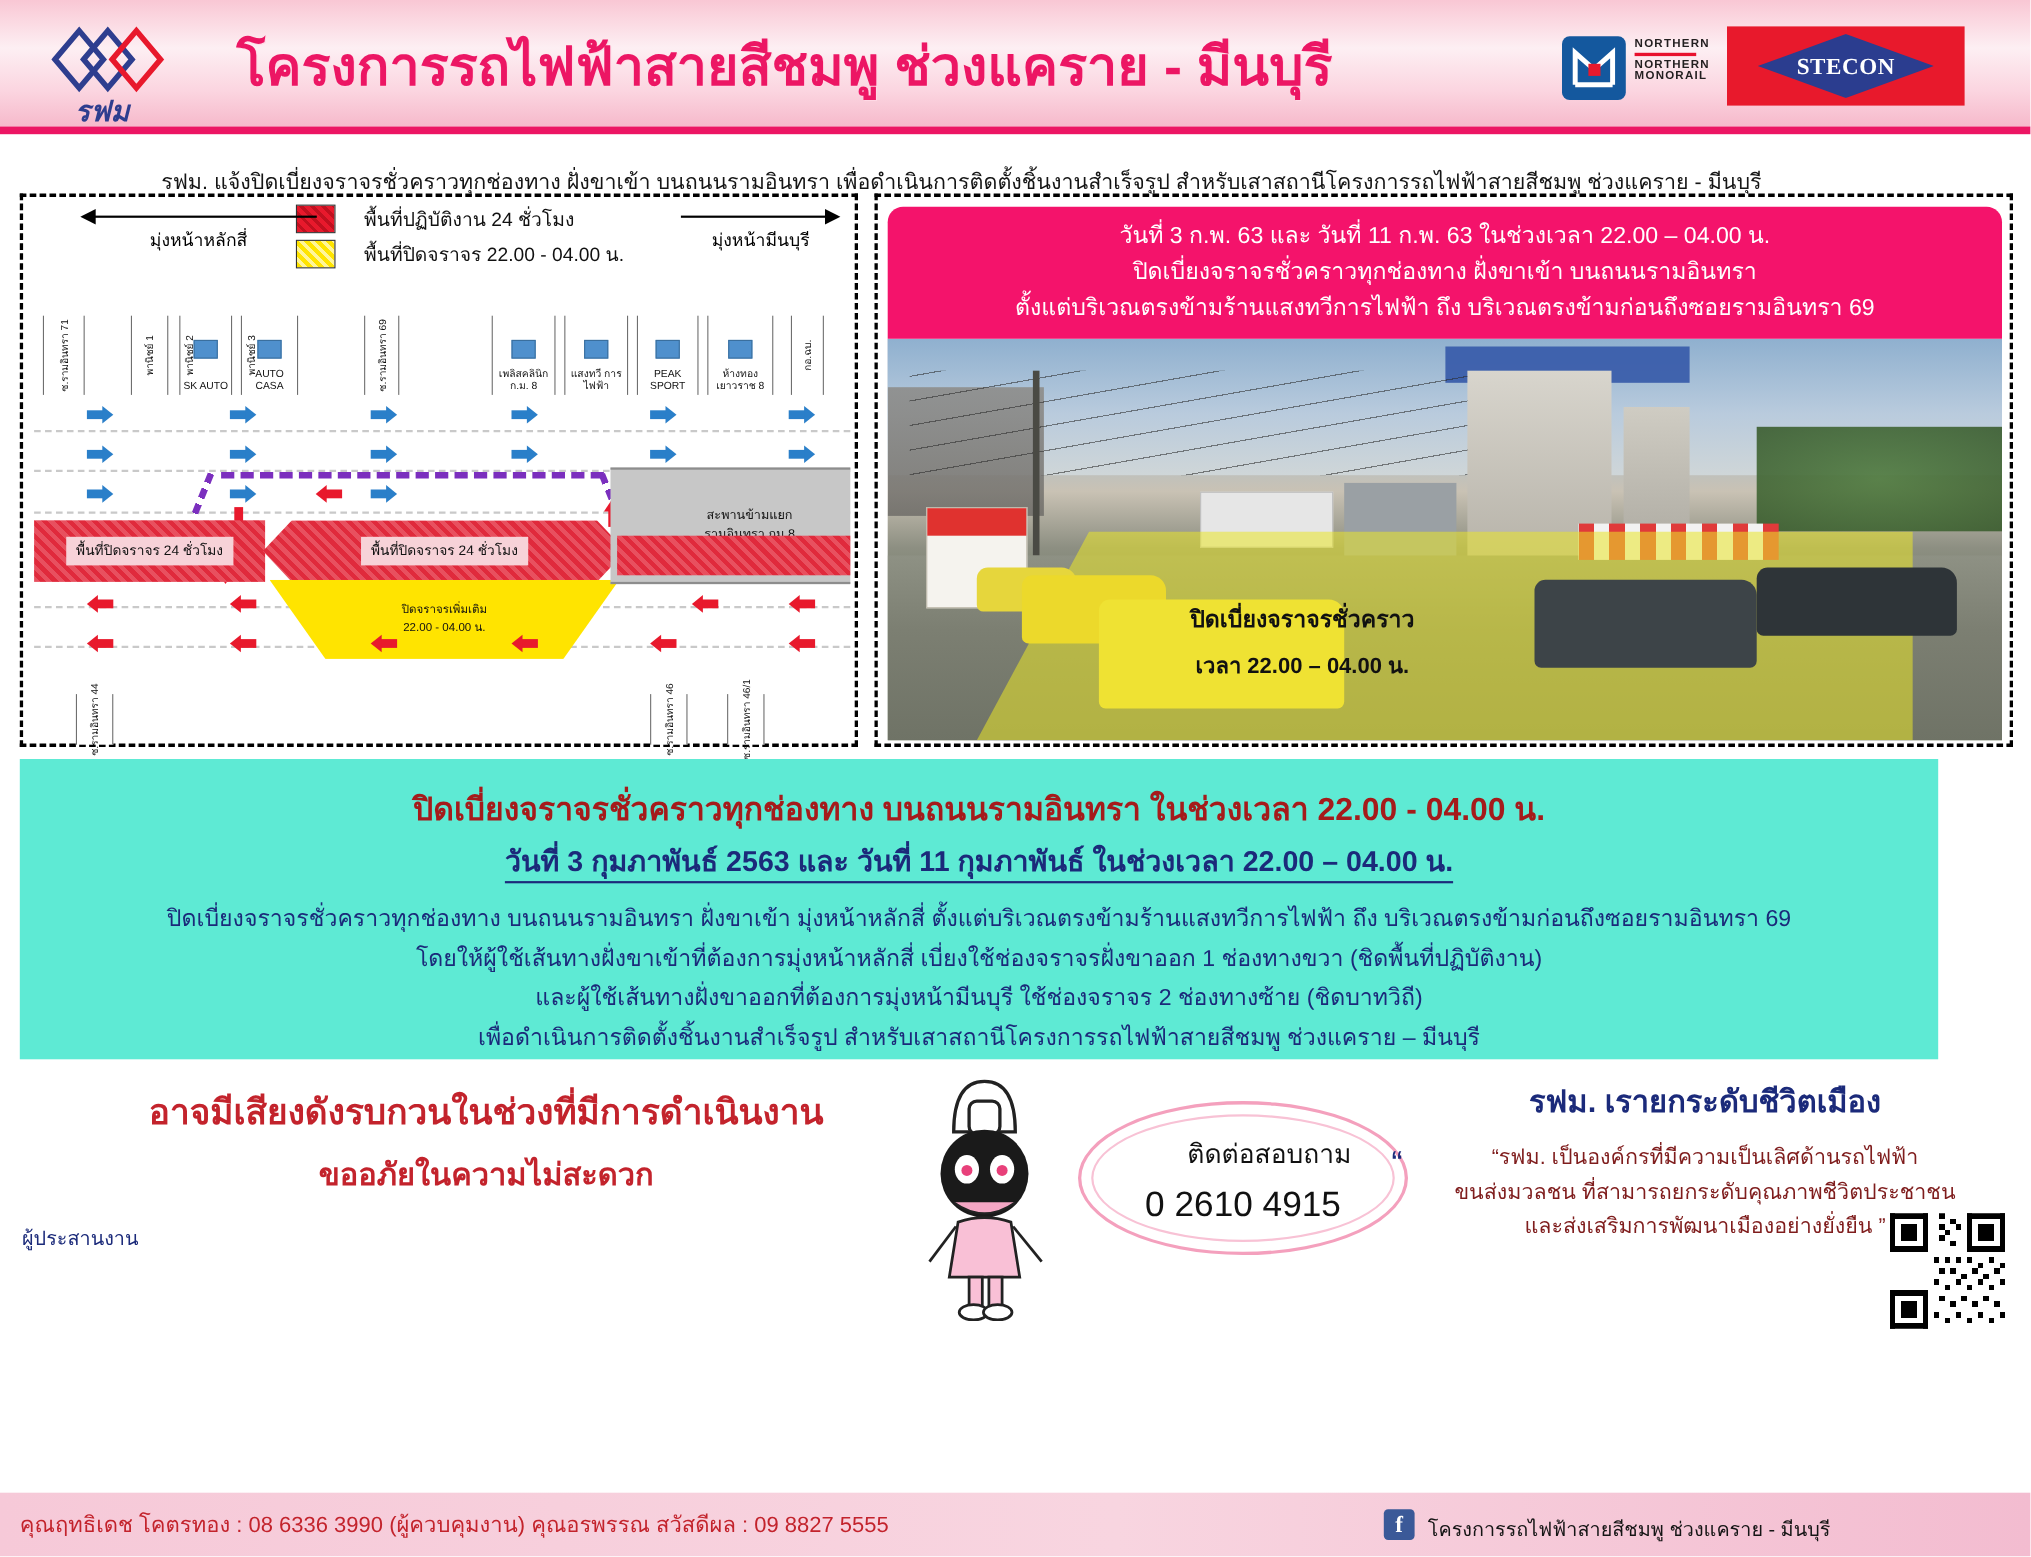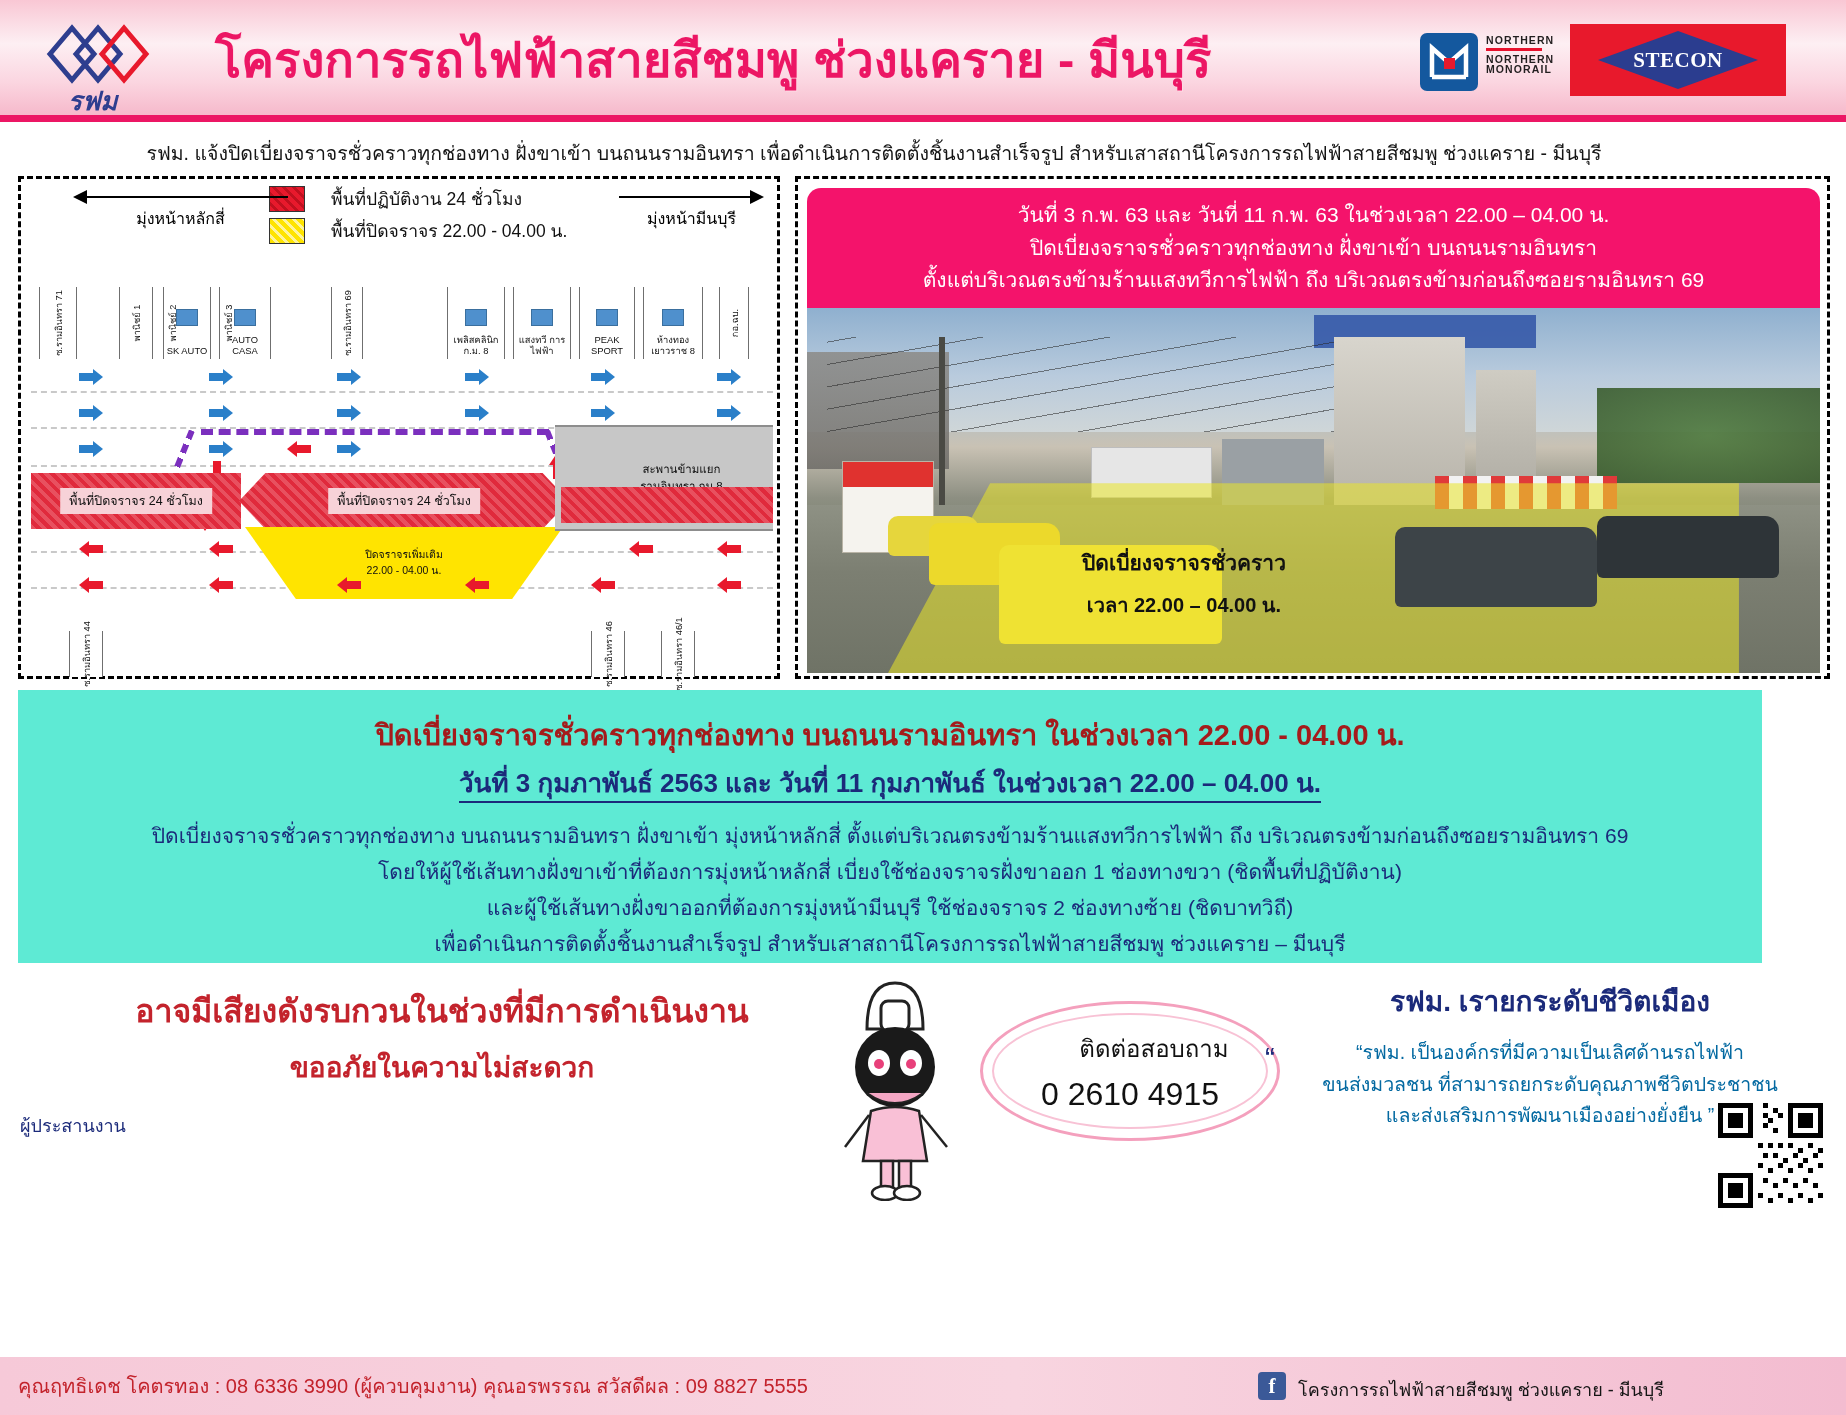--- a/index.html
+++ b/index.html
@@ -42,22 +42,22 @@
   }
   .stecon-d {
     width:160px; height:58px; background:#2b3d8f;
     clip-path: polygon(50% 0, 100% 50%, 50% 100%, 0 50%);
     display:flex; align-items:center; justify-content:center;
   }
   .stecon-d span { color:#fff; font-weight:bold; font-size:21px; letter-spacing:0.5px; font-family:"Liberation Serif", serif;}
 
   
   .subhead {
-    position:absolute; left:0; top:127px; width:1748px; height:42px;
-    display:flex; align-items:flex-end; justify-content:center;
+    position:absolute; left:0; top:144px; width:1748px; height:42px;
+    display:flex; align-items:center; justify-content:center;
   }
   .subhead span { font-size:19.5px; color:#151515; white-space:nowrap; }
 
   
   .map-panel {
     position:absolute; left:18px; top:176px; width:762px; height:503px;
     border: 3px dashed #000; background:#fff;
   }
   .legend { position:absolute; left:248px; top:6px; }
   .legend-row { display:flex; align-items:center; margin-bottom:4px;gap:16px; }
@@ -287,21 +287,21 @@
     position:absolute; inset:0; display:flex; flex-direction:column;
     align-items:center; justify-content:center;
   }
   .contact-txt .c1 { font-size:24px; color:#111; margin-bottom:8px;margin-left:48px; }
   .contact-txt .c2 { font-size:32px; color:#111; }
 
   .slogan {
     position:absolute; left:1290px; top:16px; width:520px; text-align:center;
   }
   .slogan .s1 { font-size:28px; font-weight:bold; color:#1b2a7a; margin-bottom:14px; }
-  .slogan .s2 { font-size:19.5px; color:#0369a1; line-height:1.62; }
+  .slogan .s2 { font-size:19.5px; color:#7f1d1d; line-height:1.62; }
   .quote-l { position:absolute; left:1265px; top:78px; font-size:30px; color:#1b2a7a; }
 
   .qr {
     position:absolute; left:1718px; top:140px; width:105px; height:105px;
     background:#fff;
   }
   .qr-inner { width:100%; height:100%; }
 
   .coord-lbl {
     position:absolute; left:20px; top:148px; font-size:18px; color:#1b2a7a;

